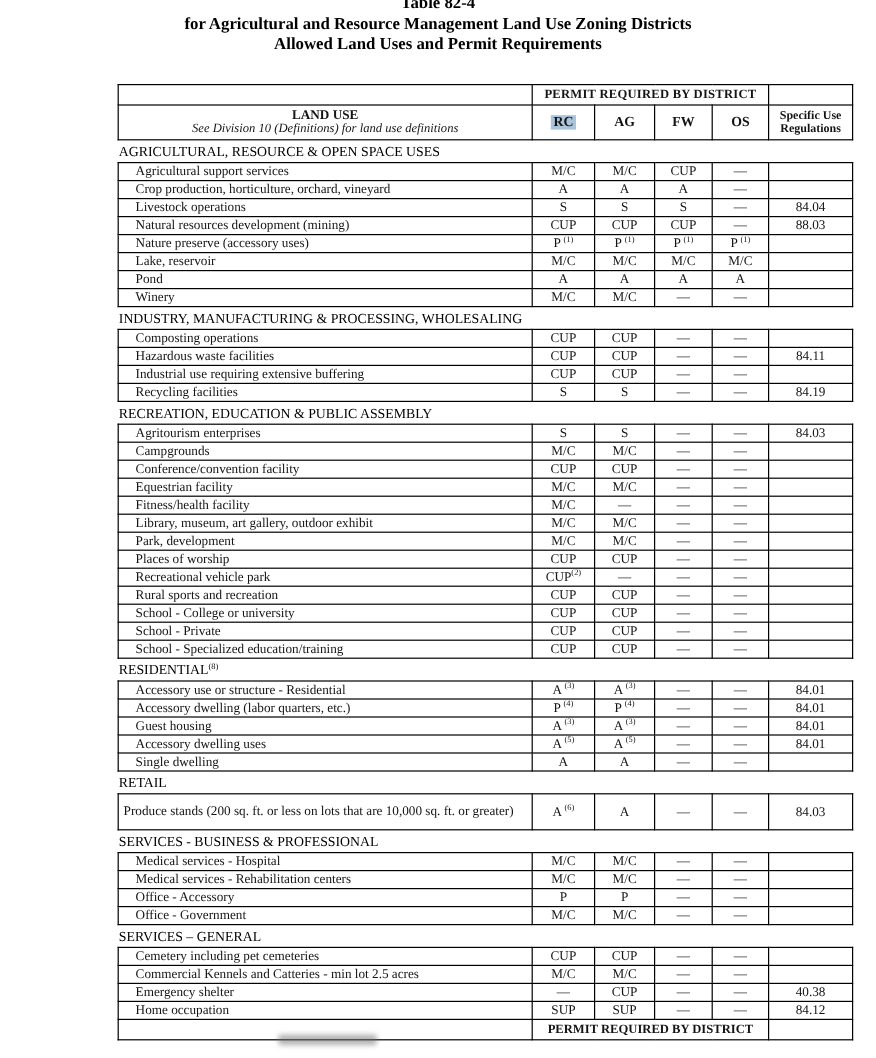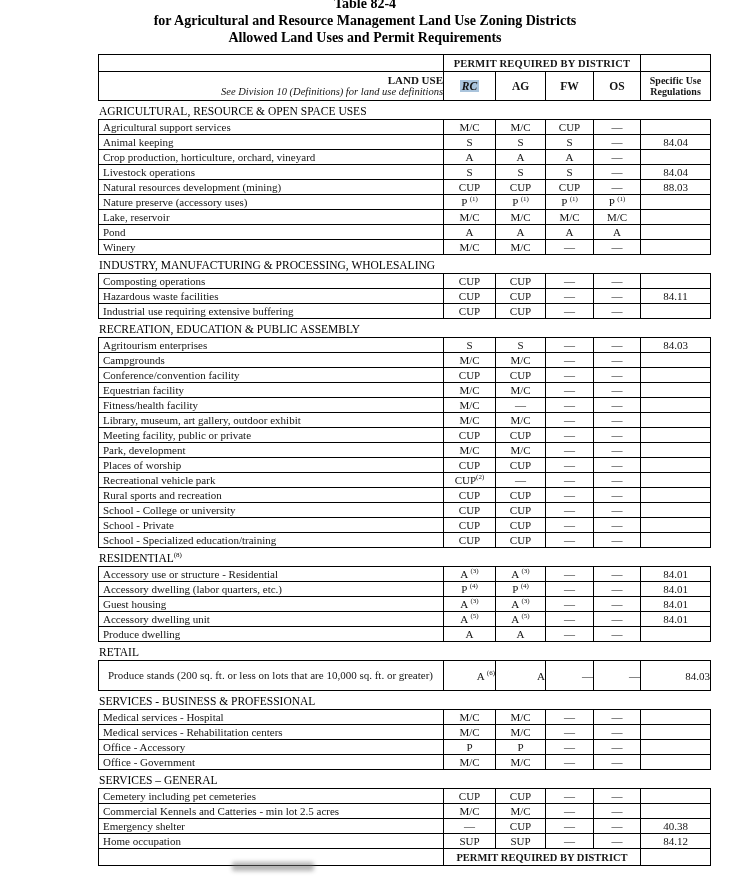--- a/index.html
+++ b/index.html
@@ -19,21 +19,21 @@
   .title-block {
     margin-top: -5px;
     text-align: center;
     font-weight: bold;
     font-size: 14px;
     line-height: 17px;
     color: #000;
   }
   .table-area {
     margin-left: 98px;
-    margin-top: 8px;
+    margin-top: 24px;
     width: 612px;
   }
   table {
     border-collapse: collapse;
     table-layout: fixed;
     width: 612px;
   }
   td {
     border: 1px solid #000;
     padding: 0;
@@ -47,21 +47,20 @@
   .hdr-banner {
     height: 17px;
     font-weight: bold;
     font-size: 10.5px;
     letter-spacing: 0.2px;
   }
   .hdr-landuse {
     height: 29px;
     white-space: normal;
     line-height: 12px;
-    text-align: right;
   }
   .lu-label { font-weight: bold; font-size: 11px; }
   .lu-note { font-style: italic; font-size: 10.5px; font-family: Liberation Serif, serif; }
   .hdr-district { font-weight: bold; font-size: 11.5px; height: 29px; }
   .hdr-spec {
     font-weight: bold;
     font-size: 10px;
     line-height: 11px;
     white-space: normal;
     height: 29px;
@@ -70,24 +69,24 @@
   .section-title {
     font-weight: normal;
     font-size: 11.5px;
     line-height: 13px;
     margin: 4px 0 1px 1px;
     color: #000;
   }
   .row td { height: 15px; }
   .landuse {
     text-align: left;
-    padding-left: 4px;
+    padding-left: 14px;
     padding-right: 2px;
   }
-  tr.tall td { height: 30px; text-align: right; }
+  tr.tall td { height: 30px; }
   tr.tall .landuse {
     white-space: normal;
     line-height: 13px;
     padding-left: 4px;
     padding-right: 10px;
   }
   .footer-cell {
     height: 17px;
     font-weight: bold;
     font-size: 10.5px;
@@ -131,21 +130,21 @@
           <td></td>
           <td colspan="4" class="hdr-banner center">PERMIT REQUIRED BY DISTRICT</td>
           <td></td>
         </tr>
         <tr>
           <td class="hdr-landuse center">
             <div class="lu-label">LAND USE</div>
             <div class="lu-note">See Division 10 (Definitions) for land use definitions</div>
           </td>
           <td class="hdr-district center">
-            <span class="rc-hl" id="rc-hl" style="background: rgb(170, 196, 220); font-style: italic;">RC</span>
+            <span class="rc-hl" id="rc-hl" style="background: rgb(170, 196, 220);">RC</span>
           </td>
           <td class="hdr-district center">AG</td>
           <td class="hdr-district center">FW</td>
           <td class="hdr-district center">OS</td>
           <td class="hdr-spec center">Specific Use Regulations</td>
         </tr>
       </tbody>
     </table>
 
     <div id="sections">
@@ -162,28 +161,20 @@
           <tbody>
             <tr class="row">
               <td class="landuse">Agricultural support services</td>
               <td class="center">M/C</td>
               <td class="center">M/C</td>
               <td class="center">CUP</td>
               <td class="center">—</td>
               <td class="center"></td>
             </tr>
             <tr class="row">
-              <td class="landuse">Animal keeping</td>
-              <td class="center">S</td>
-              <td class="center">S</td>
-              <td class="center">S</td>
-              <td class="center">—</td>
-              <td class="center">84.04</td>
-            </tr>
-            <tr class="row">
               <td class="landuse">Crop production, horticulture, orchard, vineyard</td>
               <td class="center">A</td>
               <td class="center">A</td>
               <td class="center">A</td>
               <td class="center">—</td>
               <td class="center"></td>
             </tr>
             <tr class="row">
               <td class="landuse">Livestock operations</td>
               <td class="center">S</td>
@@ -262,20 +253,28 @@
               <td class="center">84.11</td>
             </tr>
             <tr class="row">
               <td class="landuse">Industrial use requiring extensive buffering</td>
               <td class="center">CUP</td>
               <td class="center">CUP</td>
               <td class="center">—</td>
               <td class="center">—</td>
               <td class="center"></td>
             </tr>
+            <tr class="row">
+              <td class="landuse">Recycling facilities</td>
+              <td class="center">S</td>
+              <td class="center">S</td>
+              <td class="center">—</td>
+              <td class="center">—</td>
+              <td class="center">84.19</td>
+            </tr>
           </tbody>
         </table>
         <div class="section-title">RECREATION, EDUCATION &amp; PUBLIC ASSEMBLY</div>
         <table>
           <colgroup>
             <col style="width:345px">
             <col style="width:52px">
             <col style="width:50px">
             <col style="width:48px">
             <col style="width:47px">
@@ -319,28 +318,20 @@
               <td class="center">M/C</td>
               <td class="center">—</td>
               <td class="center">—</td>
               <td class="center">—</td>
               <td class="center"></td>
             </tr>
             <tr class="row">
               <td class="landuse">Library, museum, art gallery, outdoor exhibit</td>
               <td class="center">M/C</td>
               <td class="center">M/C</td>
-              <td class="center">—</td>
-              <td class="center">—</td>
-              <td class="center"></td>
-            </tr>
-            <tr class="row">
-              <td class="landuse">Meeting facility, public or private</td>
-              <td class="center">CUP</td>
-              <td class="center">CUP</td>
               <td class="center">—</td>
               <td class="center">—</td>
               <td class="center"></td>
             </tr>
             <tr class="row">
               <td class="landuse">Park, development</td>
               <td class="center">M/C</td>
               <td class="center">M/C</td>
               <td class="center">—</td>
               <td class="center">—</td>
@@ -425,29 +416,29 @@
             </tr>
             <tr class="row">
               <td class="landuse">Guest housing</td>
               <td class="center">A <sup>(3)</sup></td>
               <td class="center">A <sup>(3)</sup></td>
               <td class="center">—</td>
               <td class="center">—</td>
               <td class="center">84.01</td>
             </tr>
             <tr class="row">
-              <td class="landuse">Accessory dwelling unit</td>
+              <td class="landuse">Accessory dwelling uses</td>
               <td class="center">A <sup>(5)</sup></td>
               <td class="center">A <sup>(5)</sup></td>
               <td class="center">—</td>
               <td class="center">—</td>
               <td class="center">84.01</td>
             </tr>
             <tr class="row">
-              <td class="landuse">Produce dwelling</td>
+              <td class="landuse">Single dwelling</td>
               <td class="center">A</td>
               <td class="center">A</td>
               <td class="center">—</td>
               <td class="center">—</td>
               <td class="center"></td>
             </tr>
           </tbody>
         </table>
         <div class="section-title">RETAIL</div>
         <table>

